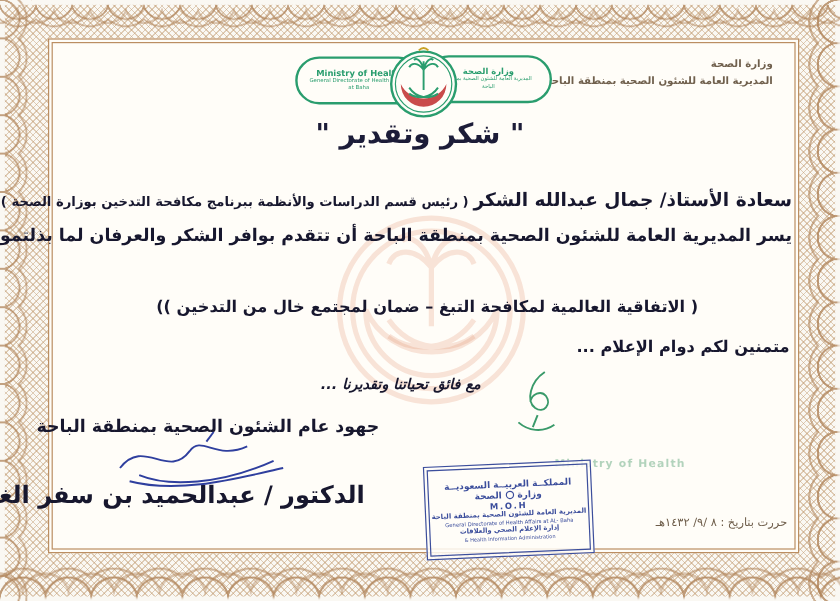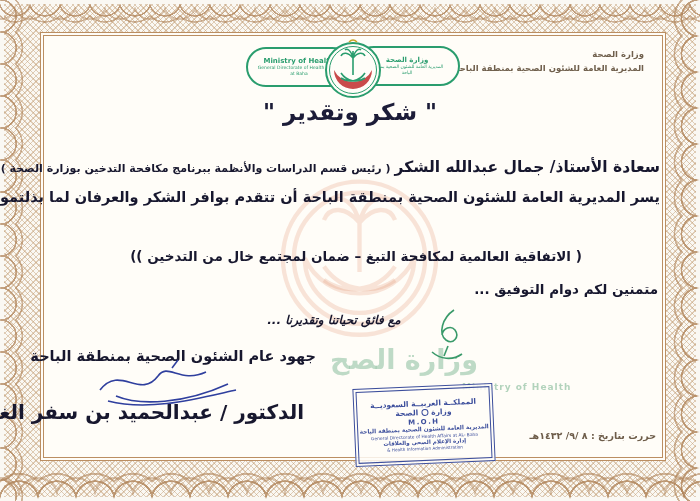--- a/index.html
+++ b/index.html
@@ -91,21 +91,21 @@
   .stamp .s2 { font-size:7.5px; font-weight:bold; display:flex; align-items:center; gap:3px; }
   .stamp .s2 .mini-emblem { display:inline-block; width:7px; height:7px; border:1px solid #3c4e9c;
     border-radius:50%; }
   .stamp .s3 { font-size:7px; font-weight:bold; letter-spacing:1.5px; direction:ltr; }
   .stamp .s4 { font-size:5.8px; font-weight:bold; white-space:nowrap; }
   .stamp .s5 { font-size:4.4px; direction:ltr; white-space:nowrap; }
   .stamp .s6 { font-size:5.6px; font-weight:bold; white-space:nowrap; }
   .stamp .s7 { font-size:4.2px; direction:ltr; white-space:nowrap; }
 
   .date-line { position:absolute; top:430px; right:44px; z-index:2;
-    font-size:9.5px; font-weight:bold; color:#6d5c49; white-space:nowrap; }
+    font-size:9.5px; font-weight:normal; color:#6d5c49; white-space:nowrap; }
 </style>
 </head>
 <body>
 
 <div class="stage">
 
   <div class="weave"></div>
   <div class="scallop top"></div>
   <div class="scallop bottom"></div>
   <div class="scallop left"></div>
@@ -117,21 +117,20 @@
     <svg class="wm-emblem" viewBox="0 0 64 64">
       <g fill="none" stroke="rgba(224,138,100,.22)" stroke-width="1.6">
         <circle cx="32" cy="33" r="28"></circle>
         <circle cx="32" cy="33" r="24"></circle>
         <path d="M12,33 A20,20 0 0 0 52,33 A22,22 0 0 1 12,33 Z"></path>
         <path d="M32,20 L32,38 M32,20 C27,14 21,14 19,19 M32,20 C37,14 43,14 45,19 M32,20 C30,12 25,10 23,12 M32,20 C34,12 39,10 41,12"></path>
         <path d="M19,41 C26,46 38,46 45,36 M45,41 C38,46 26,46 19,36"></path>
       </g>
     </svg>
 
-    <div class="wm-green-ar">وزارة الصح</div>
     <div class="wm-green-en">Ministry of Health</div>
 
     <div class="hdr-right">
       <div>وزارة الصحة</div>
       <div>المديرية العامة للشئون الصحية بمنطقة الباحة</div>
     </div>
 
     <div class="oval left-oval">
       <div class="l1">Ministry of Health</div>
       <div class="l2">General Directorate of Health Affairs</div>
@@ -159,21 +158,21 @@
     <div class="body-text">
       <div class="line1">
         <span><span class="name">سعادة الأستاذ/ جمال عبدالله الشكر</span><span class="role">( رئيس قسم الدراسات والأنظمة ببرنامج مكافحة التدخين بوزارة الصحة )</span></span>
         <span class="salutation">سلمه الله</span>
       </div>
       <div>يسر المديرية العامة للشئون الصحية بمنطقة الباحة أن تتقدم بوافر الشكر والعرفان لما بذلتمولا من جهود مخلصة</div>
     </div>
 
     <div class="slogan">( الاتفاقية العالمية لمكافحة التبغ – ضمان لمجتمع خال من التدخين ))</div>
 
-    <div class="wishes">متمنين لكم دوام التوفيق ...</div>
+    <div class="wishes">متمنين لكم دوام الإعلام ...</div>
 
     <div class="regards">مع فائق تحياتنا وتقديرنا ...</div>
     <svg class="squiggle" viewBox="0 0 46 64">
       <g fill="none" stroke="#3a9a6a" stroke-width="1.6">
         <path d="M30,6 C18,14 14,30 22,36 C29,41 36,33 31,26 C27,21 19,24 18,31"></path>
         <path d="M8,48 c8,7 20,9 30,2"></path>
         <path d="M24,42 l-4,10"></path>
       </g>
     </svg>
 

